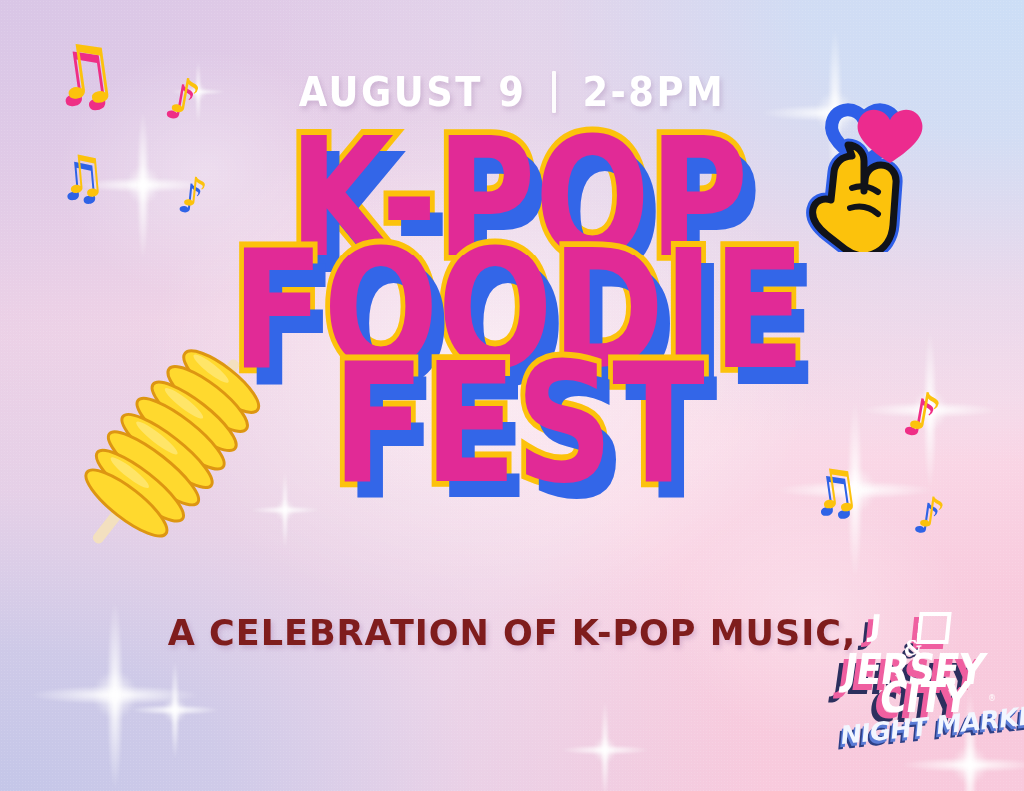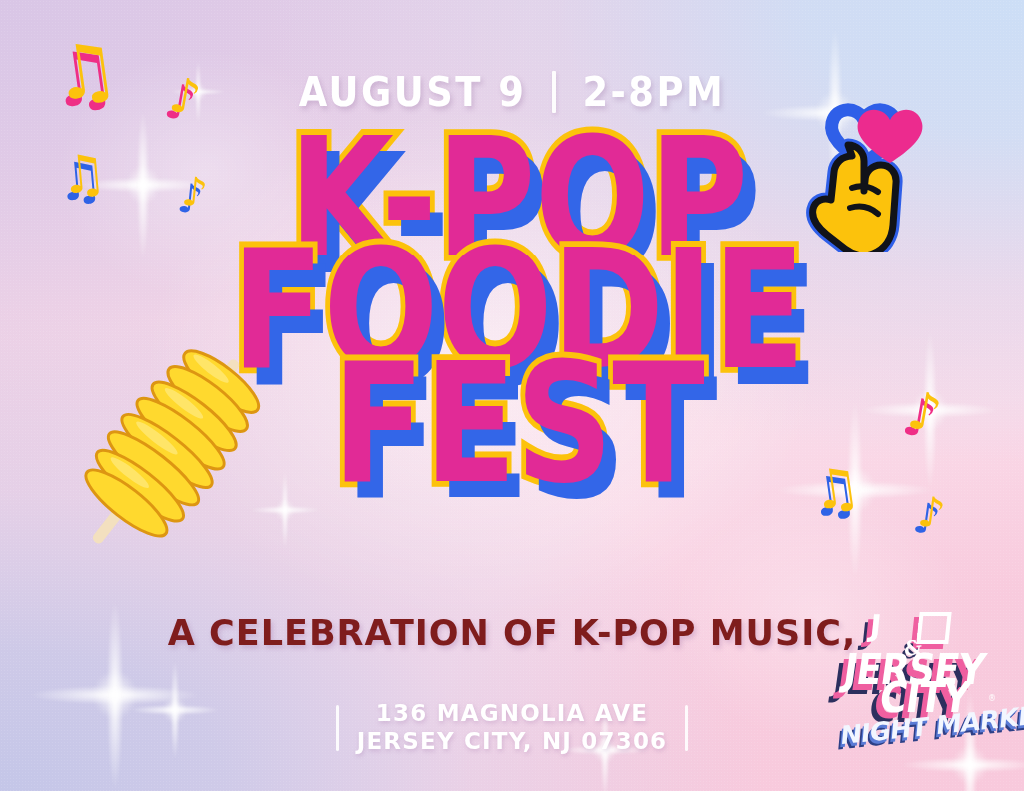--- a/index.html
+++ b/index.html
@@ -290,28 +290,20 @@
   <div class="title-block">
     <span class="tline tline-1">K-POP</span>
     <span class="tline tline-2">FOODIE</span>
     <span class="tline tline-3">FEST</span>
   </div>
 
   <div class="subtitle">
     <div>A CELEBRATION OF K-POP MUSIC,</div>
   </div>
 
-  <div class="address-wrap">
-    <span class="addr-bar"></span>
-    <div class="address">
-      <div>136 MAGNOLIA AVE</div>
-      <div>JERSEY CITY, NJ 07306</div>
-    </div>
-    <span class="addr-bar"></span>
-  </div>
 
   <div class="note pinkshadow" style="left:52px; top:34px; font-size:74px; transform:rotate(-8deg);">♫</div>
   <div class="note pinkshadow" style="left:170px; top:72px; font-size:48px; transform:rotate(10deg);">♪</div>
   <div class="note blueshadow" style="left:60px; top:148px; font-size:52px; transform:rotate(-5deg);">♫</div>
   <div class="note blueshadow" style="left:182px; top:172px; font-size:40px; transform:rotate(6deg);">♪</div>
   <div class="note pinkshadow" style="left:908px; top:386px; font-size:52px; transform:rotate(10deg);">♪</div>
   <div class="note blueshadow" style="left:812px; top:462px; font-size:54px; transform:rotate(-8deg);">♫</div>
   <div class="note blueshadow" style="left:918px; top:492px; font-size:42px; transform:rotate(8deg);">♪</div>
 
   <div class="finger-heart">

